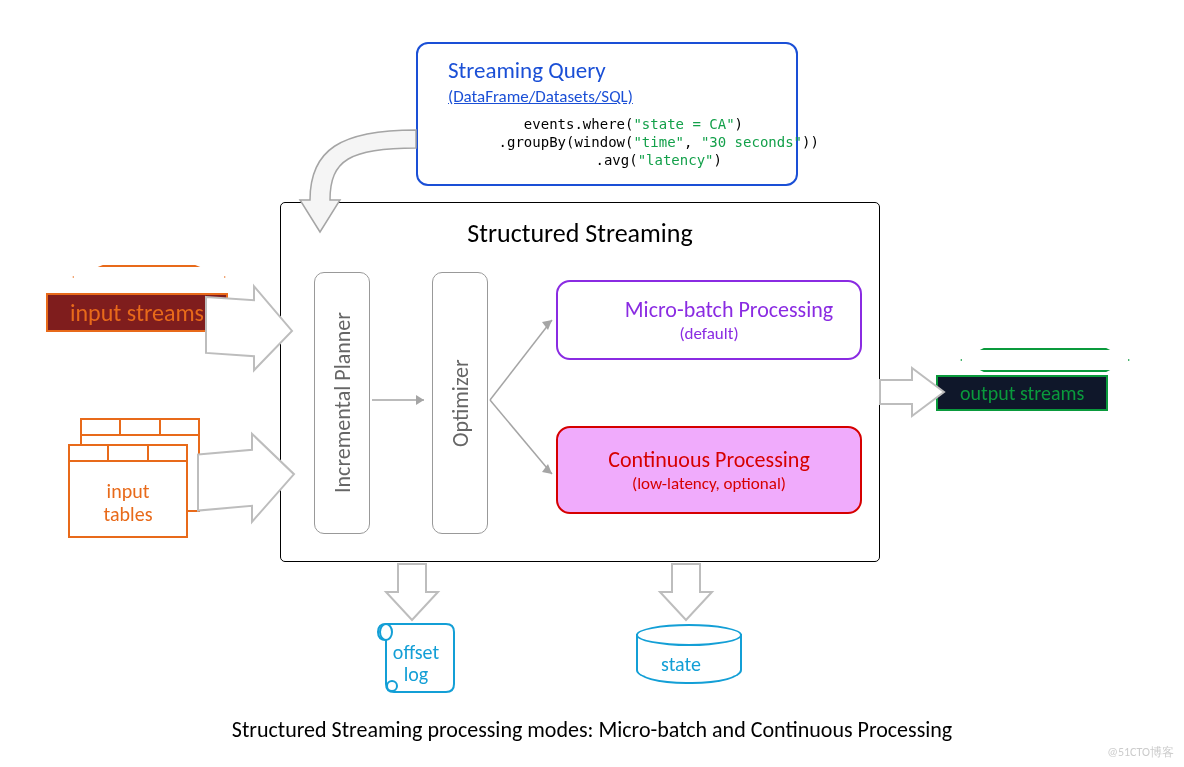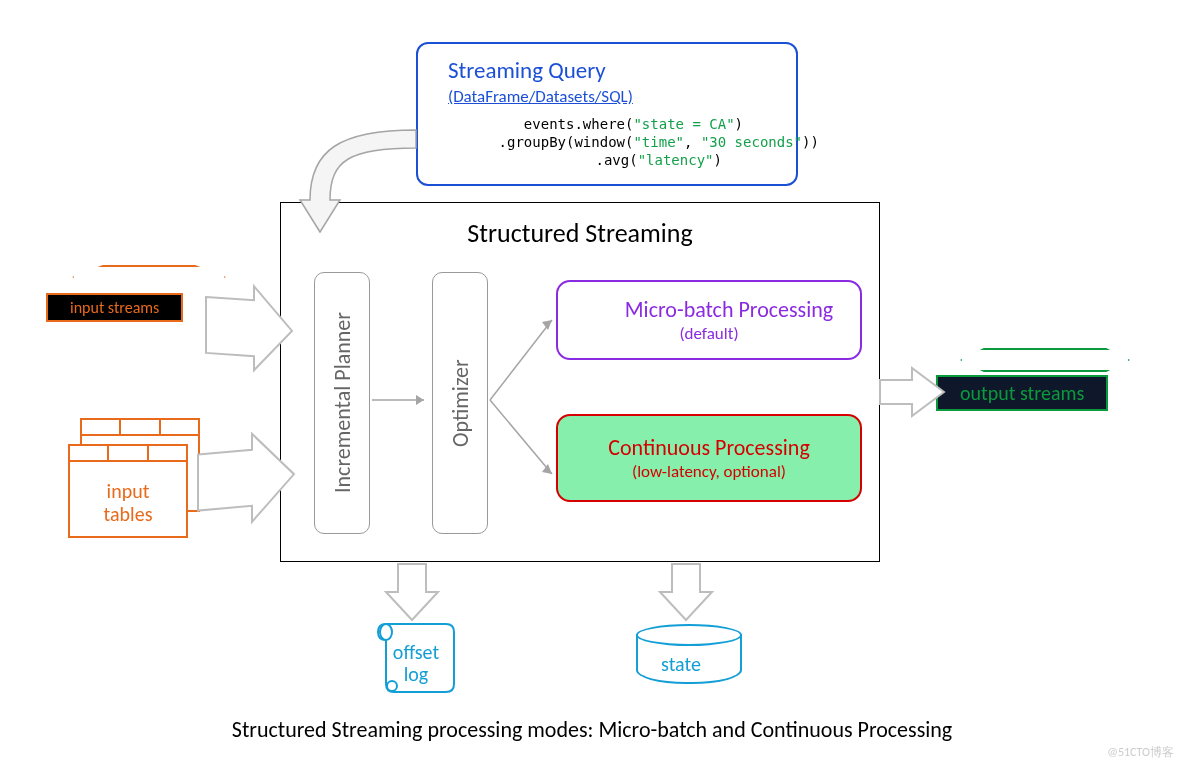--- a/index.html
+++ b/index.html
@@ -32,21 +32,21 @@
   }
   .query-title { color: #1a4fd6; font-size: 23px; margin: 2px 0 0 8px; }
   .query-sub { color: #1a4fd6; font-size: 17px; margin: 2px 0 8px 8px; text-decoration: underline; }
   .code { font-family: "Consolas", "Menlo", monospace; font-size: 14px; line-height: 1.3; white-space: pre; color: #000; margin-left: 8px; }
   .code .s { color: #13a04a; }
 
   .main-box {
     position: absolute;
     left: 280px; top: 202px; width: 600px; height: 360px;
     border: 1.5px solid #000;
-    border-radius: 0;
+    border-radius: 5px;
   }
   .main-title { position: absolute; left: 0; top: 14px; width: 100%; text-align: center; font-size: 26px; color: #000; }
 
   .pill {
     position: absolute;
     border: 1.5px solid #999;
     border-radius: 10px;
     display: flex;
     align-items: center;
     justify-content: center;
@@ -62,34 +62,34 @@
     position: absolute;
     border-radius: 14px;
     display: flex;
     flex-direction: column;
     align-items: center;
     justify-content: center;
   }
   .micro { left: 556px; top: 280px; width: 306px; height: 80px; border: 2px solid #8a2be2; }
   .micro .t { color: #8a2be2; font-size: 22px; margin-left: 40px; }
   .micro .s { color: #8a2be2; font-size: 17px; }
-  .cont { left: 556px; top: 414px; width: 306px; height: 88px; border: 2px solid #d60000; background: #86efac; }
+  .cont { left: 556px; top: 426px; width: 306px; height: 88px; border: 2px solid #d60000; background: #f0abfc; }
   .cont .t { color: #d60000; font-size: 22px; }
   .cont .s { color: #d60000; font-size: 17px; }
 
   .caption { position: absolute; left: 0; top: 716px; width: 100%; text-align: center; font-size: 22px; color: #000; }
   .watermark { position: absolute; right: 10px; bottom: 6px; font-size: 12px; color: #ccc; }
 
   
   .flag {
     position: absolute;
     color: #e86a1a;
-    font-size: 16px;
+    font-size: 24px;
     border: 2px solid #e86a1a;
-    background: #000000;
+    background: #7f1d1d;
     padding: 3px 22px;
   }
   .flag1 { left: 46px; top: 293px; }
   .flag1-deco {
     position: absolute; left: 72px; top: 265px; width: 154px; height: 24px;
     border: 2px solid #e86a1a; border-bottom: none; background:#fff;
     clip-path: polygon(0 50%, 20% 0, 80% 0, 100% 50%, 80% 100%, 20% 100%);
   }
 
   

